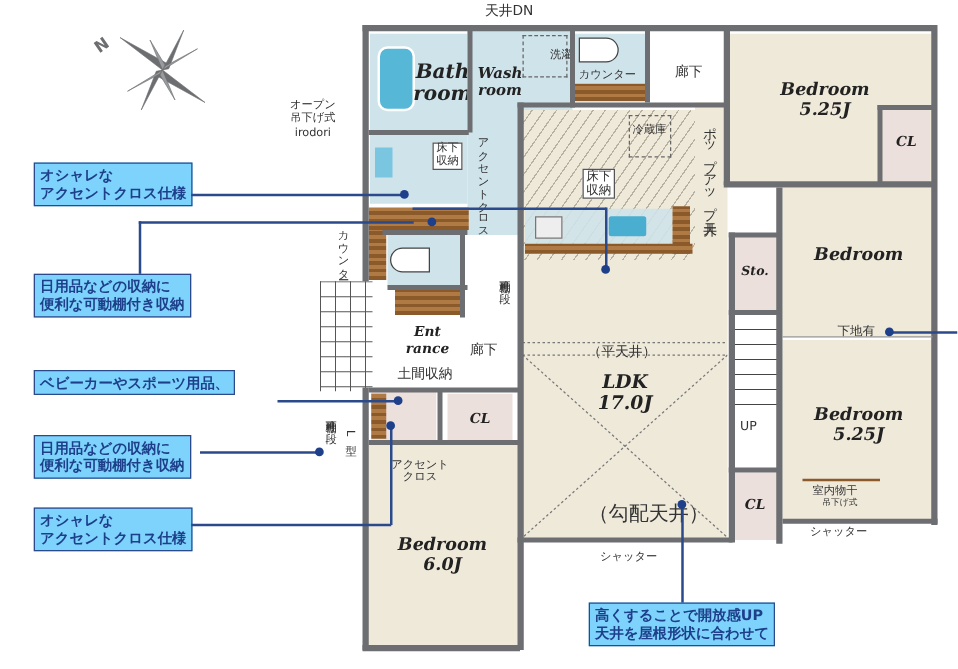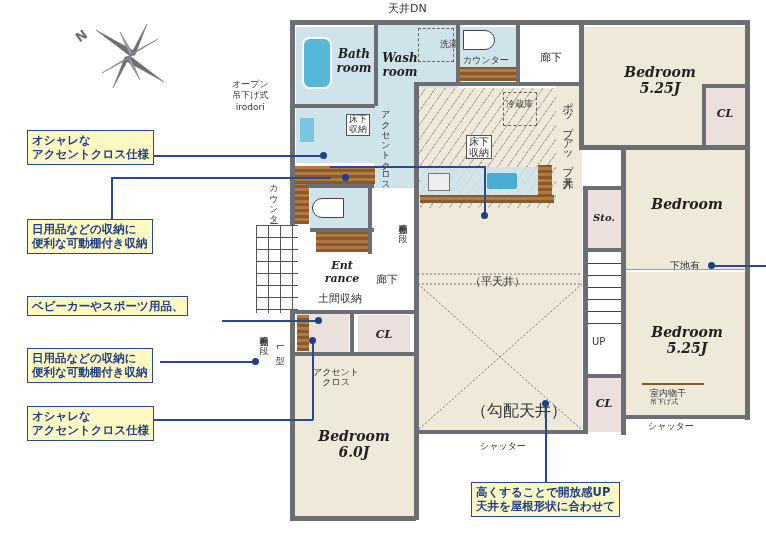--- a/index.html
+++ b/index.html
@@ -8,21 +8,21 @@
   .room{position:absolute;}
   .beige{background:#efe9da;}
   .blue{background:#cfe3ea;}
   .white{background:#ffffff;}
   .pink{background:#ece0dc;}
   .wood{background:repeating-linear-gradient(0deg,#8a5a2b 0 3px,#b07a45 3px 6px);}
   .wall{position:absolute;background:#6d6e71;}
   .lbl-serif{position:absolute;font-family:"DejaVu Serif","Liberation Serif",serif;font-style:italic;font-weight:bold;color:#222;text-align:center;line-height:1.15;}
   .lbl-small{position:absolute;font-size:9px;color:#333;line-height:1.1;white-space:nowrap;text-align:center;}
   .vtext{writing-mode:vertical-rl;}
-  .callout{position:absolute;border:1.5px solid #2b4a8c;background:#fef9c3;color:#1e3f8a;font-size:11.5px;font-weight:bold;line-height:1.25;padding:2px 4px;white-space:nowrap;}
+  .callout{position:absolute;border:1.5px solid #2b4a8c;background:#7dd3fc;color:#1e3f8a;font-size:11.5px;font-weight:bold;line-height:1.25;padding:2px 4px;white-space:nowrap;}
   .cline{position:absolute;background:#2b4a8c;}
   .dot{position:absolute;width:7px;height:7px;border-radius:50%;background:#1e3f8a;}
   .hatch{background-image:repeating-linear-gradient(-55deg,transparent 0 7px,#b8b0a0 7px 8px);}
   .stairs{background:repeating-linear-gradient(180deg,#ffffff 0 11px,#444 11px 12px);}
   .box{position:absolute;border:1px solid #555;background:#fff;font-size:9px;text-align:center;line-height:1.1;color:#333;}
 </style>
 </head>
 <body>
 
 <div class="abs" style="left:72px;top:18px;width:100px;height:70px;">
@@ -38,21 +38,21 @@
       <polygon points="58,38 68,62 56,42" fill="#9a9b9e"></polygon>
     </g>
     <text x="4" y="22" font-size="13" font-weight="bold" fill="#6d6e71" transform="rotate(-35 10 18)">N</text>
   </svg>
 </div>
 
 <div class="abs" style="left:0;top:0;width:766px;height:535px;">
 
   <div class="room blue" style="left:296px;top:27px;width:78px;height:78px;"></div>
   <div class="abs" style="left:302px;top:37px;width:26px;height:48px;background:#56b7d6;border-radius:8px;border:2px solid #fff;"></div>
-  <div class="lbl-serif" style="left:330px;top:48px;width:48px;font-size:12px;text-align:center;">
+  <div class="lbl-serif" style="left:330px;top:48px;width:48px;font-size:16px;text-align:center;">
     <div>Bath</div>
       <div>room</div>
   </div>
 
   <div class="room blue" style="left:374px;top:23px;width:84px;height:165px;"></div>
   <div class="lbl-serif" style="left:378px;top:52px;width:44px;font-size:12px;">
     <div>Wash</div>
       <div>room</div>
   </div>
   <div class="abs" style="left:418px;top:28px;width:34px;height:32px;border:1px dashed #666;"></div>
@@ -137,20 +137,24 @@
   <div class="lbl-small vtext" style="left:561px;top:94px;font-size:11px;">ポップアップ天井</div>
 
   <div class="room beige" style="left:418px;top:208px;width:164px;height:225px;"></div>
   <svg class="abs" style="left:418px;top:270px;" width="164" height="163">
     <line x1="0" y1="4" x2="164" y2="4" stroke="#777" stroke-dasharray="2,2"></line>
     <line x1="0" y1="14" x2="164" y2="14" stroke="#777" stroke-dasharray="2,2"></line>
     <line x1="0" y1="14" x2="164" y2="160" stroke="#777" stroke-dasharray="2,2"></line>
     <line x1="164" y1="14" x2="0" y2="160" stroke="#777" stroke-dasharray="2,2"></line>
   </svg>
   <div class="lbl-small" style="left:470px;top:276px;font-size:11px;">（平天井）</div>
+  <div class="lbl-serif" style="left:450px;top:297px;width:100px;font-size:15px;">
+    <div>LDK</div>
+      <div>17.0J</div>
+  </div>
   <div class="lbl-small" style="left:471px;top:402px;font-size:16px;">（勾配天井）</div>
   <div class="lbl-small" style="left:480px;top:442px;">シャッター</div>
 
   <div class="room pink" style="left:586px;top:188px;width:36px;height:60px;"></div>
   <div class="lbl-serif" style="left:586px;top:212px;width:36px;font-size:10px;">Sto.</div>
   <div class="room stairs" style="left:586px;top:252px;width:36px;height:80px;"></div>
   <div class="lbl-small" style="left:592px;top:336px;font-size:10px;">UP</div>
 
   <div class="room pink" style="left:586px;top:378px;width:36px;height:54px;"></div>
   <div class="lbl-serif" style="left:586px;top:398px;width:36px;font-size:11px;">CL</div>
@@ -168,21 +172,21 @@
     <div>Bedroom</div>
   </div>
   <div class="lbl-small" style="left:670px;top:260px;font-size:10px;">下地有</div>
 
   <div class="room beige" style="left:626px;top:272px;width:120px;height:145px;"></div>
   <div class="lbl-serif" style="left:632px;top:324px;width:110px;font-size:14px;">
     <div>Bedroom</div>
       <div>5.25J</div>
   </div>
   <div class="abs" style="left:642px;top:383px;width:62px;height:2px;background:#8a5a2b;"></div>
-  <div class="lbl-small" style="left:650px;top:389px;text-align:left;">
+  <div class="lbl-small" style="left:650px;top:389px;text-align:right;">
     <div>室内物干</div>
     <div style="font-size:7px;">吊下げ式</div>
   </div>
   <div class="lbl-small" style="left:648px;top:422px;">シャッター</div>
 
   <div class="wall" style="left:290px;top:20px;width:456px;height:5px;"></div>
   <div class="wall" style="left:290px;top:20px;width:5px;height:205px;"></div>
   <div class="wall" style="left:745px;top:20px;width:5px;height:400px;"></div>
   <div class="wall" style="left:290px;top:310px;width:5px;height:210px;"></div>
   <div class="wall" style="left:290px;top:516px;width:126px;height:5px;"></div>

